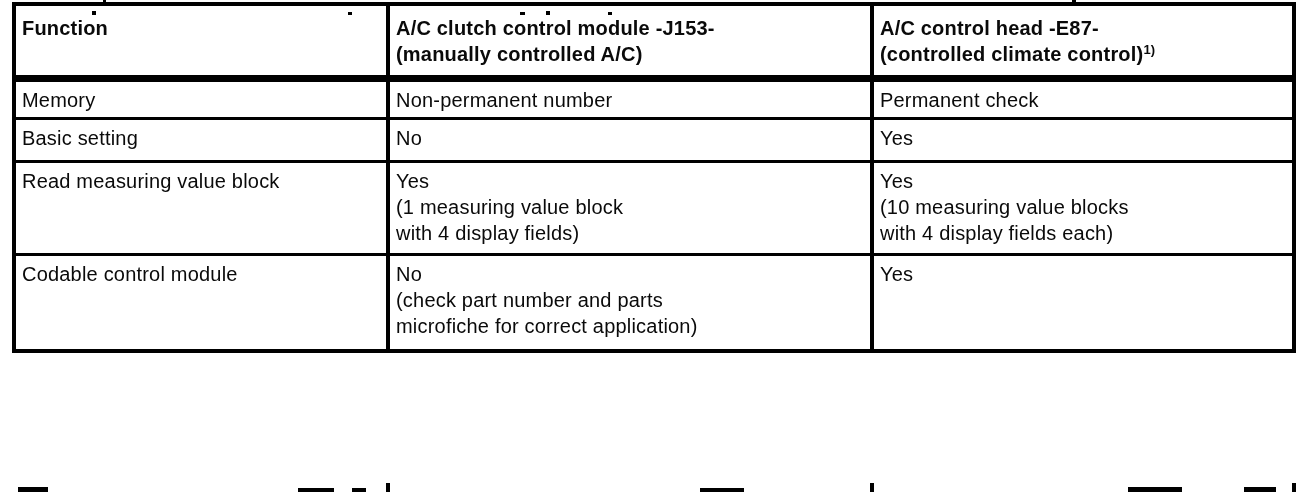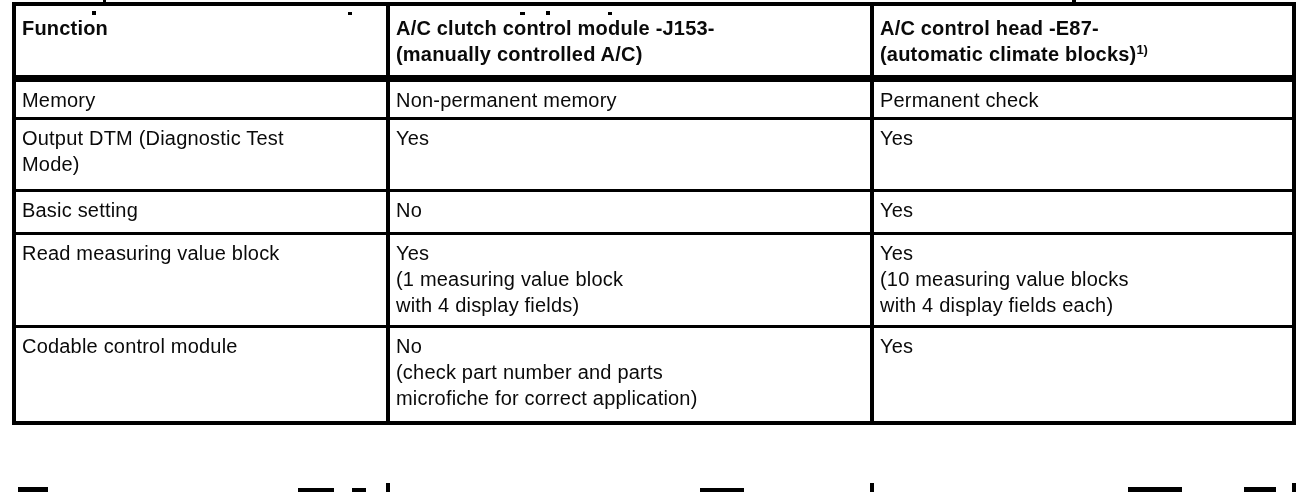--- a/index.html
+++ b/index.html
@@ -82,35 +82,29 @@
     </colgroup>
     <thead>
       <tr style="height:74px;">
         <th class="fn-cell">Function</th>
         <th class="val-cell">
           <span>A/C clutch control module -J153-</span><br>
           <span>(manually controlled A/C)</span>
         </th>
         <th class="val-cell">
           <span>A/C control head -E87-</span><br>
-          <span>(automatic climate blocks)</span><sup class="fnmark">1)</sup>
+          <span>(controlled climate control)</span><sup class="fnmark">1)</sup>
         </th>
       </tr>
     </thead>
     <tbody>
       <tr style="height:40px;">
         <td class="fn-cell multiline">Memory</td>
-        <td class="val-cell multiline">Non-permanent memory</td>
+        <td class="val-cell multiline">Non-permanent number</td>
         <td class="val-cell multiline">Permanent check</td>
-      </tr>
-      <tr style="height:72px;">
-        <td class="fn-cell multiline">Output DTM (Diagnostic Test
-Mode)</td>
-        <td class="val-cell multiline">Yes</td>
-        <td class="val-cell multiline">Yes</td>
       </tr>
       <tr style="height:43px;margin-left:29px;">
         <td class="fn-cell multiline">Basic setting</td>
         <td class="val-cell multiline">No</td>
         <td class="val-cell multiline">Yes</td>
       </tr>
       <tr style="height:93px;">
         <td class="fn-cell multiline">Read measuring value block</td>
         <td class="val-cell multiline">Yes
 (1 measuring value block

